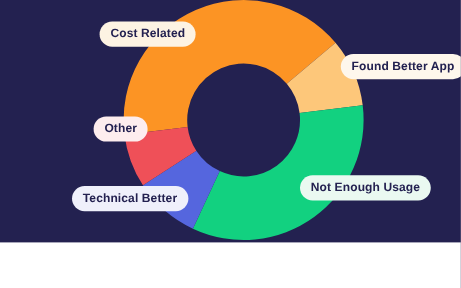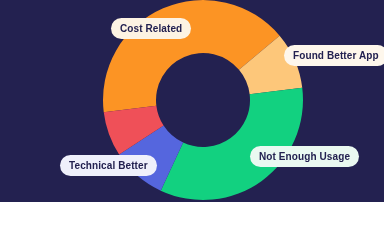--- a/index.html
+++ b/index.html
@@ -57,18 +57,19 @@
   <svg id="donut-svg" viewBox="0 0 384 202" aria-hidden="true">
     <g>
       <path d="M103.75 112.19A100 100 0 0 1 279.60 35.72L239.00 69.79A47 47 0 0 0 156.35 105.73Z" fill="#FC9424"></path>
       <path d="M279.60 35.72A100 100 0 0 1 302.25 87.81L249.65 94.27A47 47 0 0 0 239.00 69.79Z" fill="#FDC77A"></path>
       <path d="M302.25 87.81A100 100 0 0 1 160.74 190.63L183.14 142.60A47 47 0 0 0 249.65 94.27Z" fill="#12D180"></path>
       <path d="M160.74 190.63A100 100 0 0 1 119.13 154.46L163.58 125.60A47 47 0 0 0 183.14 142.60Z" fill="#5566DE"></path>
       <path d="M119.13 154.46A100 100 0 0 1 103.75 112.19L156.35 105.73A47 47 0 0 0 163.58 125.60Z" fill="#EF5058"></path>
     </g>
   </svg>
 
-  <div class="slice-label label-cost" style="background: rgb(253, 243, 227); color: rgb(35, 33, 80); margin-left: 28px;">Cost Related</div>
+  <div class="slice-label label-cost" style="background: rgb(253, 243, 227); color: rgb(35, 33, 80);">Cost Related</div>
   <div class="slice-label label-found" style="background: rgb(254, 247, 236); color: rgb(35, 33, 80);">Found Better App</div>
   <div class="slice-label label-usage" style="background: rgb(234, 249, 241); color: rgb(35, 33, 80);">Not Enough Usage</div>
   <div class="slice-label label-tech" style="background: rgb(239, 240, 251); color: rgb(35, 33, 80);">Technical Better</div>
+  <div class="slice-label label-other" style="background: rgb(253, 237, 238); color: rgb(35, 33, 80);">Other</div>
 
 </div>
 
 </body></html>

